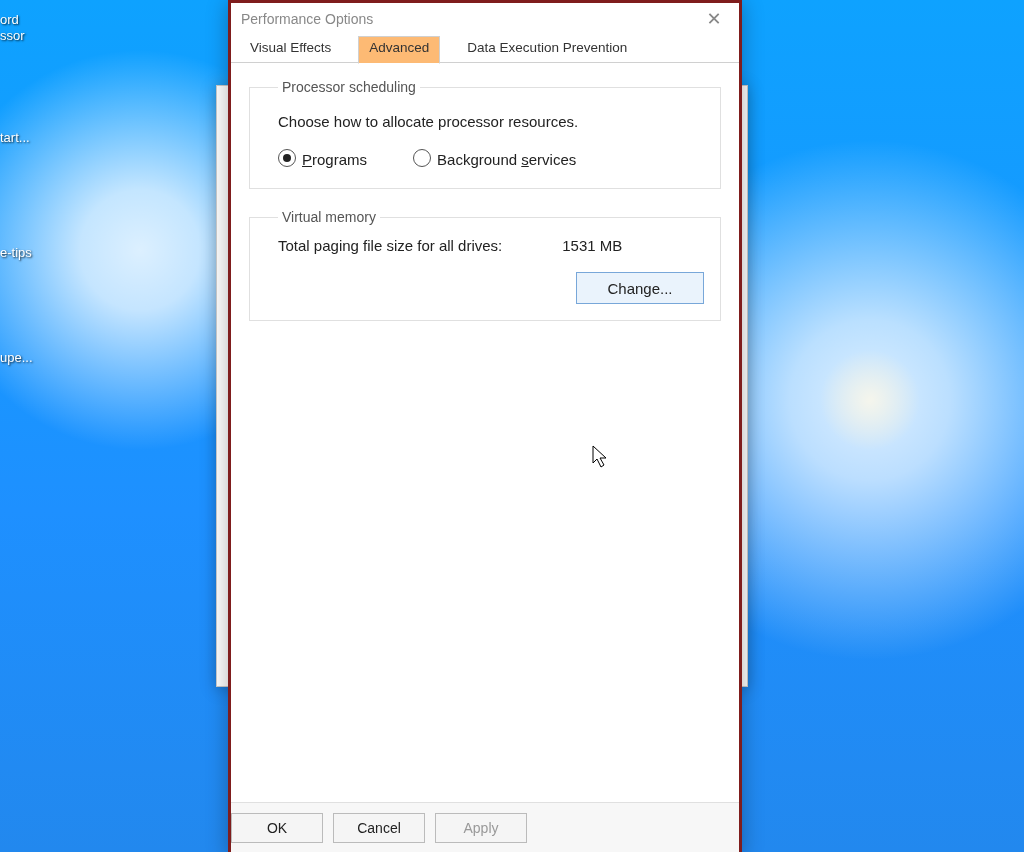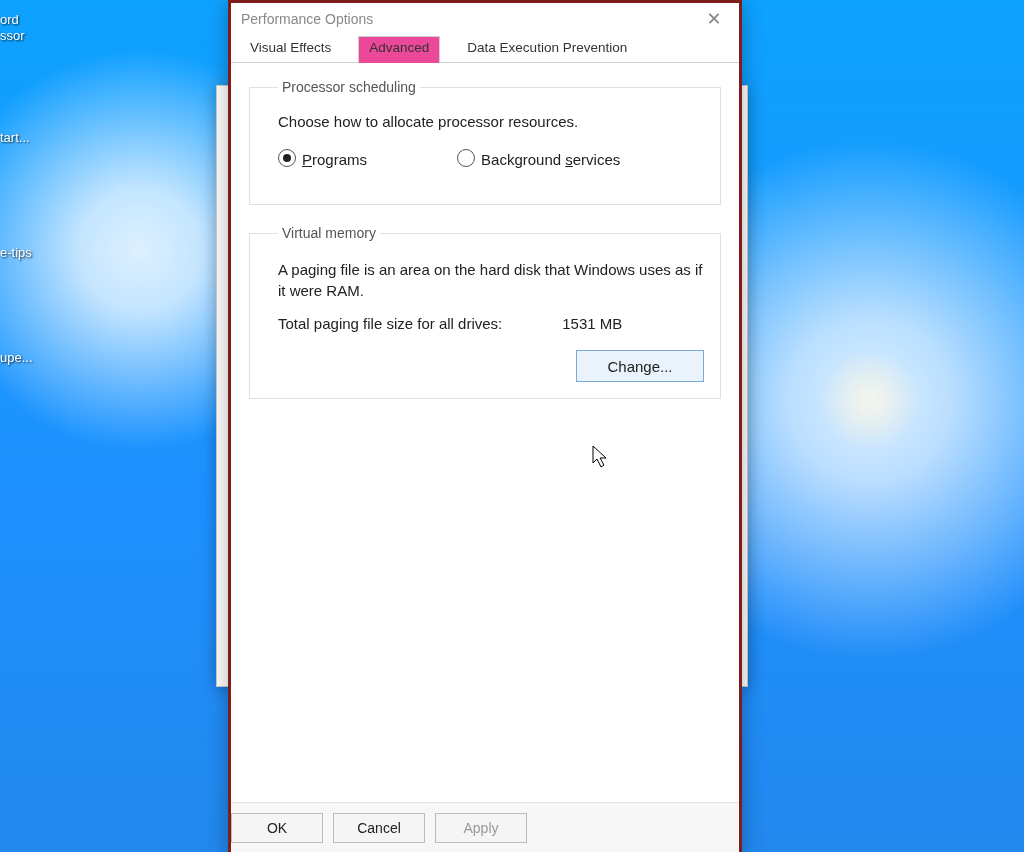--- a/index.html
+++ b/index.html
@@ -93,21 +93,21 @@
     padding: 3px 10px;
     font-size: 13.5px;
     border: 1px solid transparent;
     position: relative;
     bottom: -1px;
     color: #333;
   }
   .tab.active {
     border: 1px solid #d0d0d0;
     border-bottom: 1px solid #fff;
-    background: #ec4899;
+    background: #fdba74;
     z-index: 2;
   }
 
   .content-area {
     flex: 1;
     padding: 16px 18px 10px 18px;
     overflow: hidden;
   }
 
   fieldset.group {
@@ -126,24 +126,24 @@
     font-size: 15px;
     color: #222;
   }
   .sub {
     margin: 0 0 14px 0;
     font-size: 15px;
   }
 
   .radio-row {
     display: flex;
-    gap: 90px;
+    gap: 46px;
     align-items: flex-end;
     font-size: 15px;
-    margin-bottom: 20px;
+    margin-bottom: 4px;
   }
   .radio {
     width: 16px; height: 16px;
     border: 1px solid #555;
     border-radius: 50%;
     display: inline-flex;
     align-items: center;
     justify-content: center;
     margin-right: 6px;
     position: relative;
@@ -250,21 +250,20 @@
         </span>
         <span class="inline-group">
           <span class="radio"></span>
           <span class="radio-label"><span>Background <span class="ul">s</span>ervices</span></span>
         </span>
       </div>
     </fieldset>
 
     <fieldset class="group">
       <legend>Virtual memory</legend>
-      <div class="vm-text">A paging file is an area on the hard disk that Windows uses as if it were RAM.</div>
       <div class="vm-row">
         <span>Total paging file size for all drives:</span>
         <span>1531 MB</span>
       </div>
       <div class="change-wrap">
         <span class="btn change">
             <span class="ul">C</span>
             <span>hange...</span>
           </span>
       </div>

